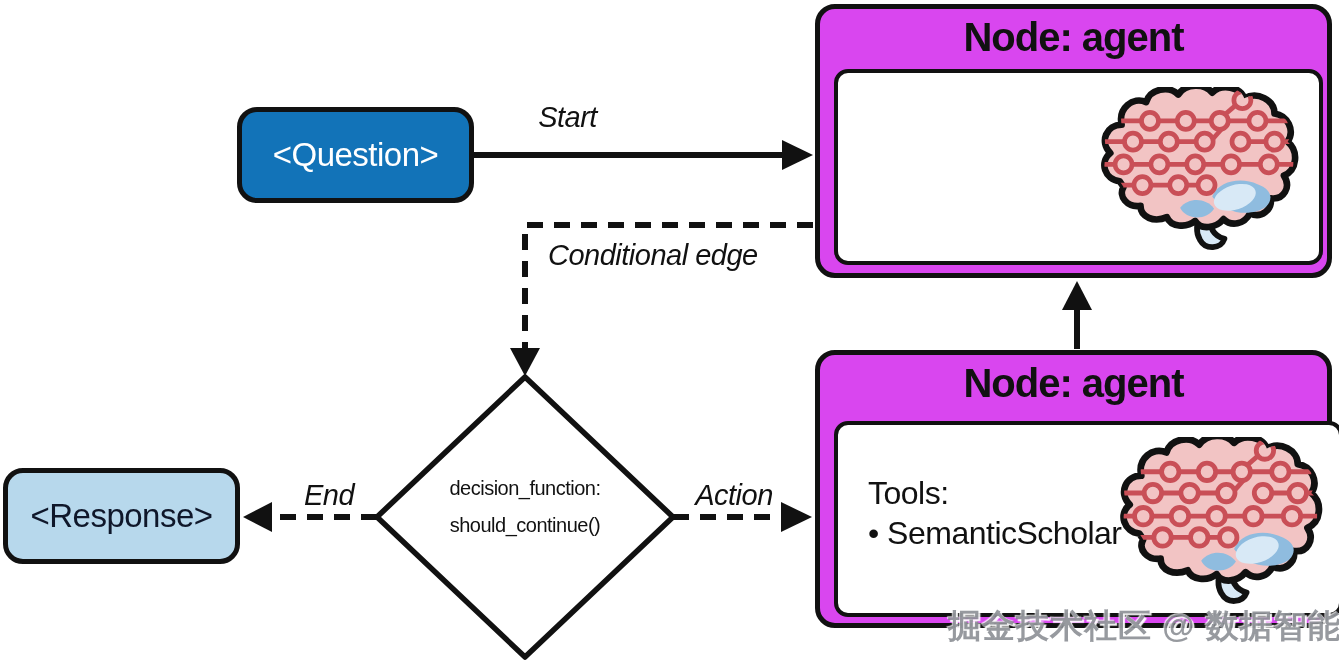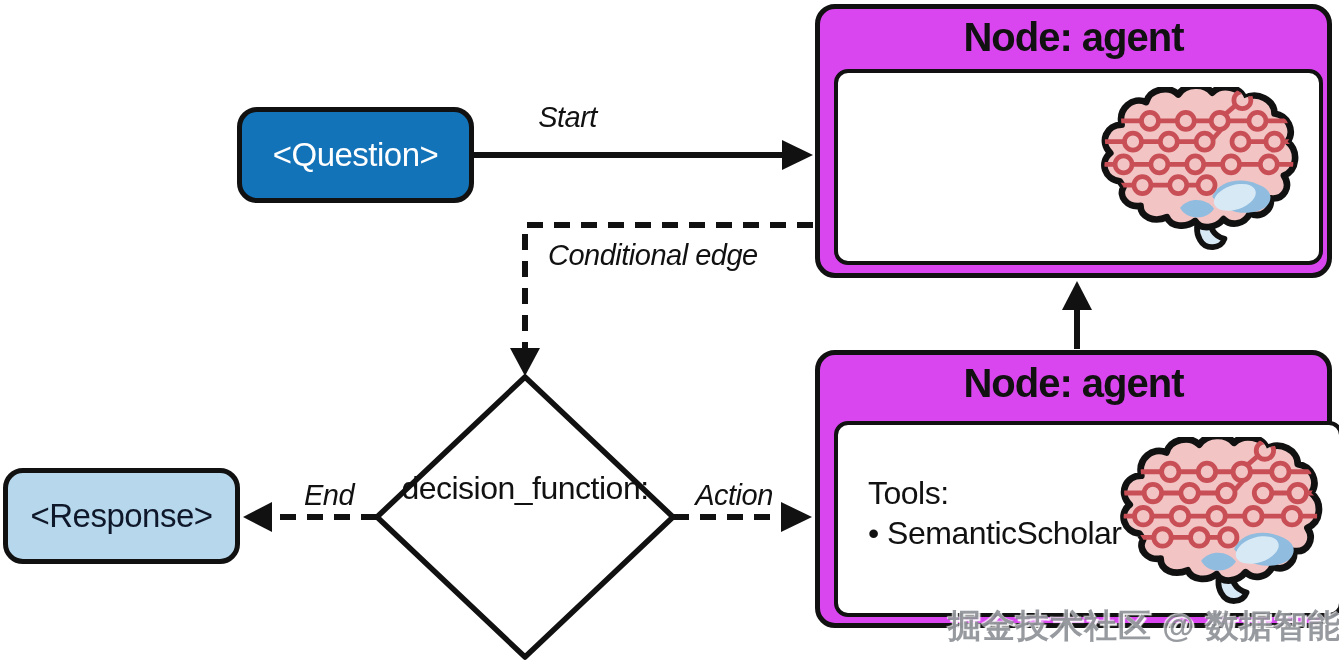--- a/index.html
+++ b/index.html
@@ -32,21 +32,21 @@
   .action-inner{left:14px;top:66px;width:485px;height:188px;padding-left:16px;}
   .brain{position:absolute;}
   .agent-brain{right:14px;top:14px;width:212px;height:166px;}
   .action-brain{right:16px;top:12px;width:205px;height:170px;}
   .tools-text{
     position:absolute;left:30px;top:48px;font-size:32px;line-height:40px;
     font-weight:500;letter-spacing:-0.5px;
   }
   .diamond-label{
     position:absolute;left:377px;top:470px;width:296px;text-align:center;
-    font-size:32px;line-height:37px;font-weight:500;letter-spacing:-0.5px;
+    font-size:20px;line-height:37px;font-weight:500;letter-spacing:-0.5px;
   }
   .diamond-label span{display:block;}
   .edge-label{
     position:absolute;font-style:italic;font-size:29px;font-weight:400;
     letter-spacing:-0.5px;white-space:nowrap;
   }
   .lbl-start{left:505px;top:101px;width:125px;text-align:center;}
   .lbl-conditional{left:548px;top:239px;}
   .lbl-normal{left:880px;top:306px;width:185px;text-align:right;}
   .lbl-end{left:283px;top:479px;width:92px;text-align:center;}
@@ -153,20 +153,21 @@
         <div>• SemanticScholar</div>
       </div>
       <svg class="brain action-brain" viewBox="0 0 212 176">
           <use href="#brainicon"></use>
         </svg>
     </div>
   </div>
 
   <div class="diamond-label">
     <span>decision_function:</span>
+    <span>should_continue()</span>
   </div>
 
   <div class="node pill response-pill">
     <span>&lt;Response&gt;</span>
   </div>
 
   <div class="edge-label lbl-start">Start</div>
   <div class="edge-label lbl-conditional">Conditional edge</div>
   <div class="edge-label lbl-end">End</div>
   <div class="edge-label lbl-action">Action</div>

